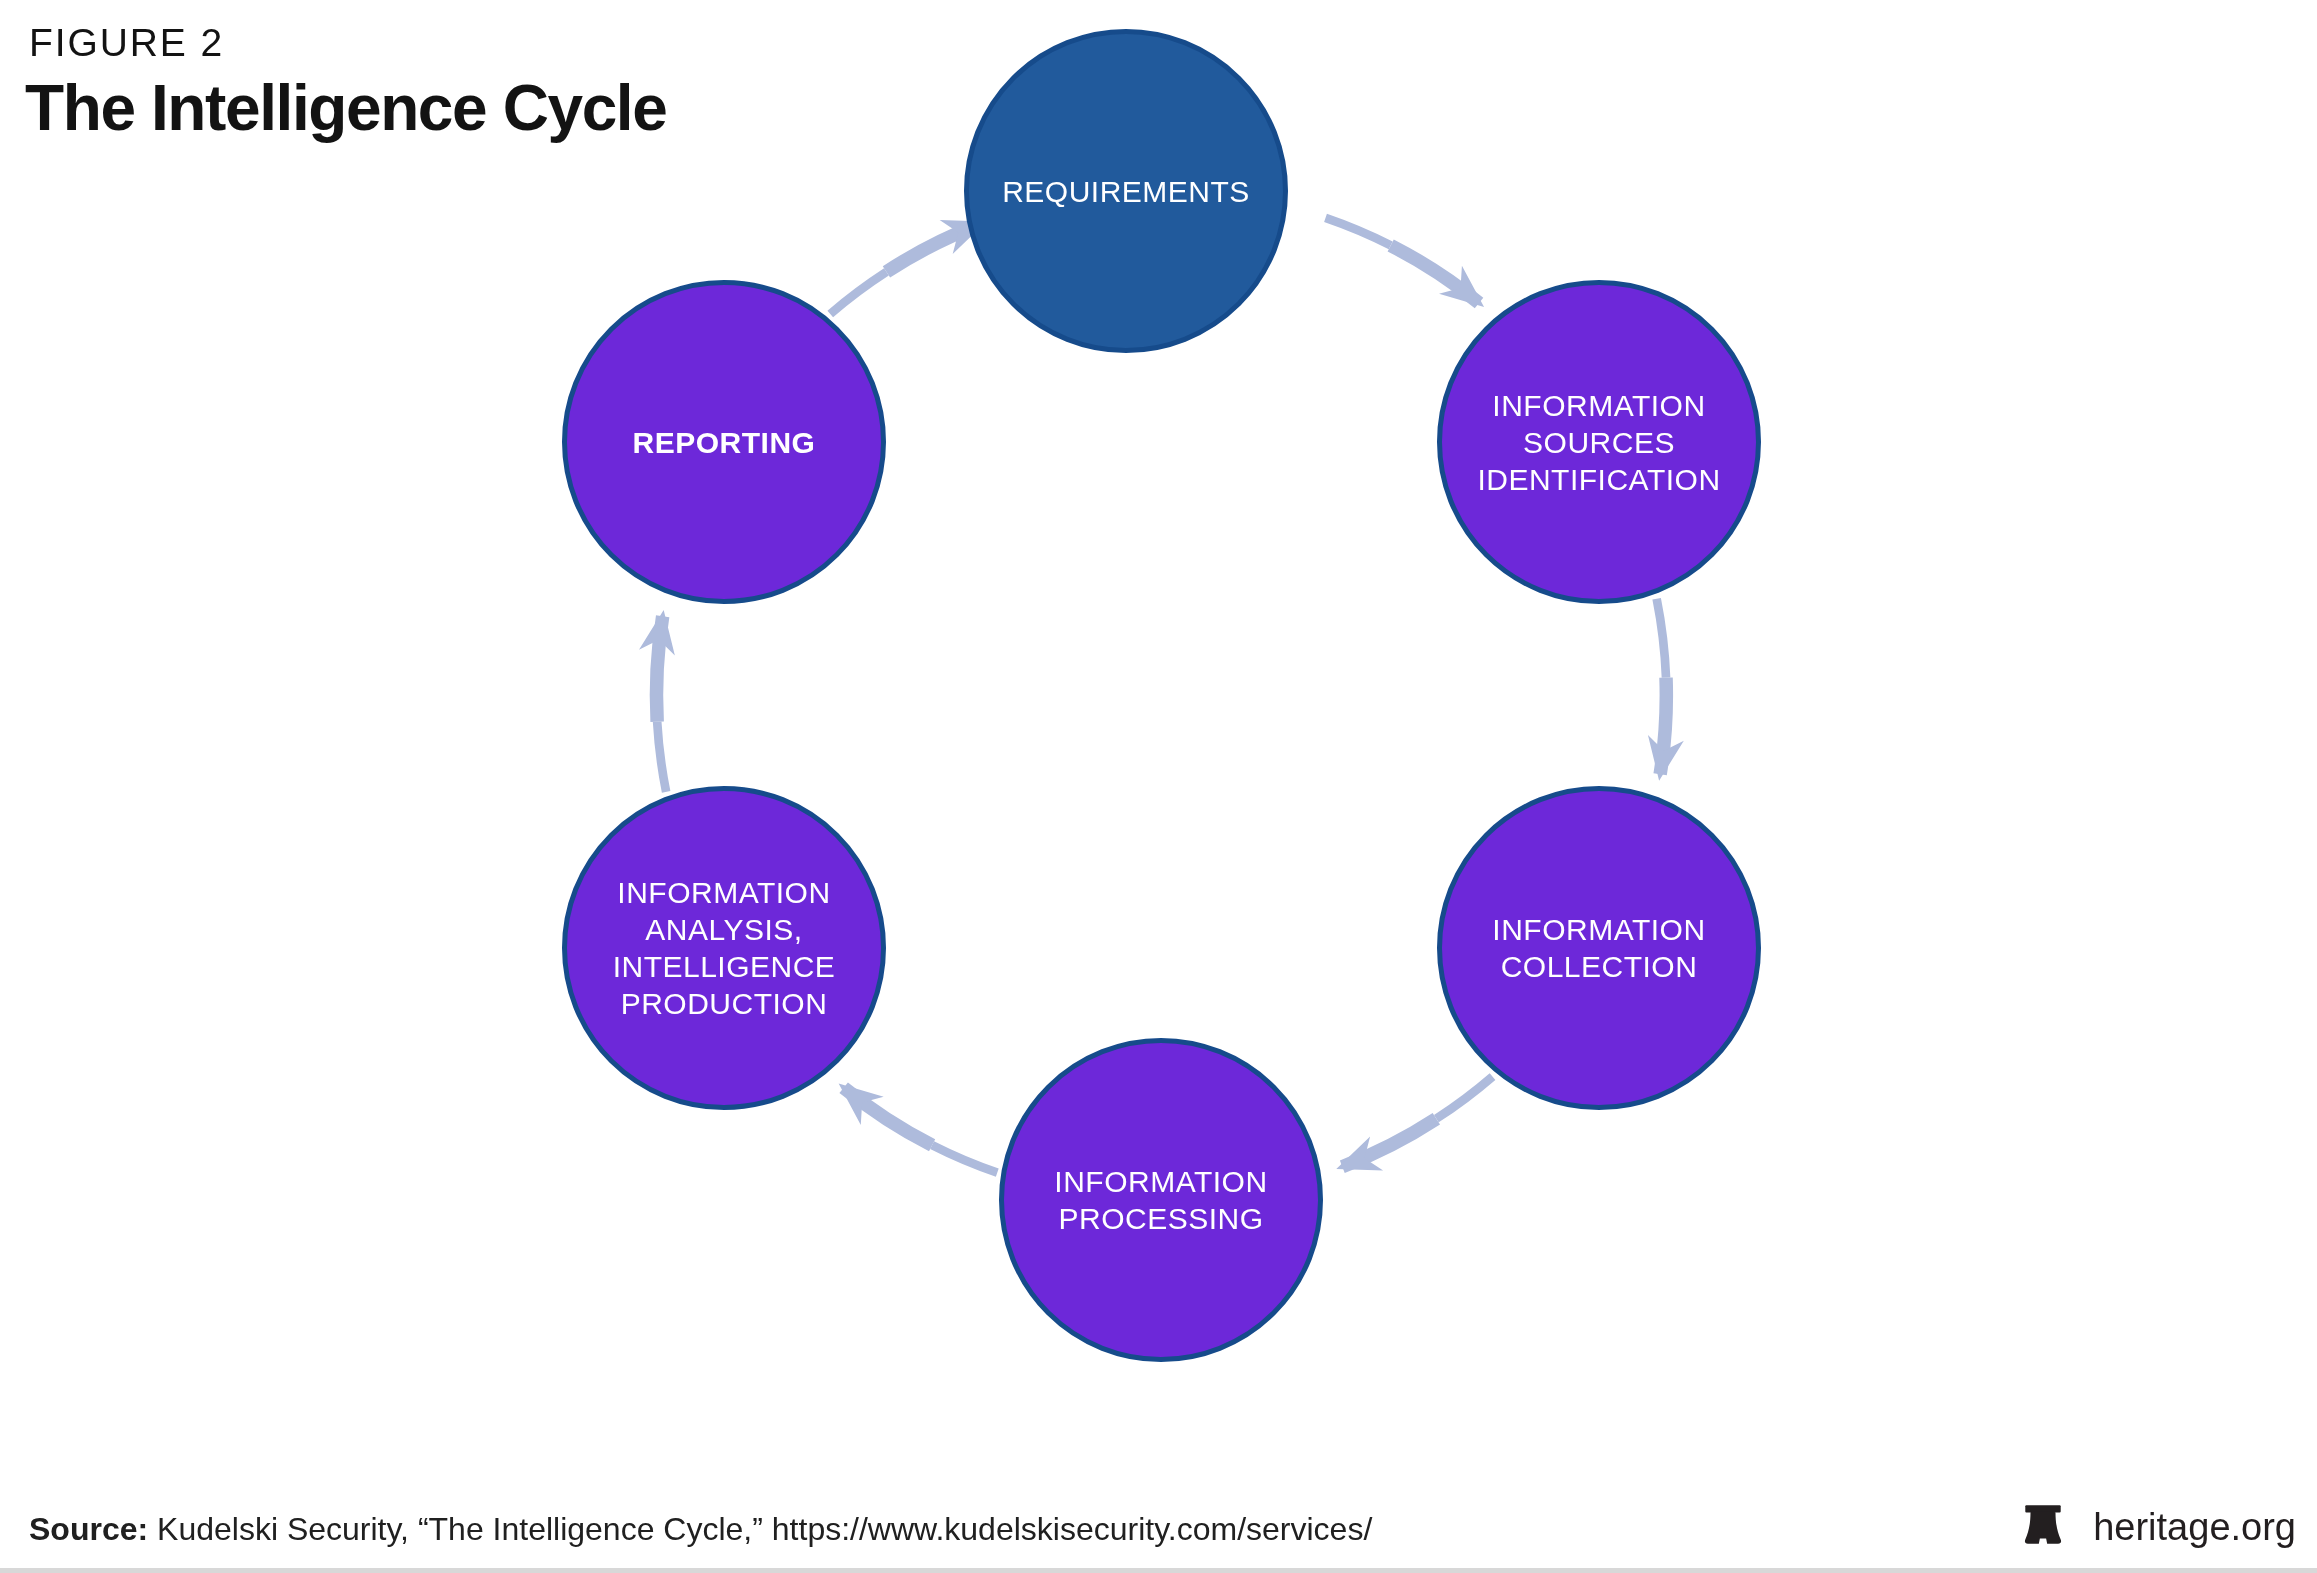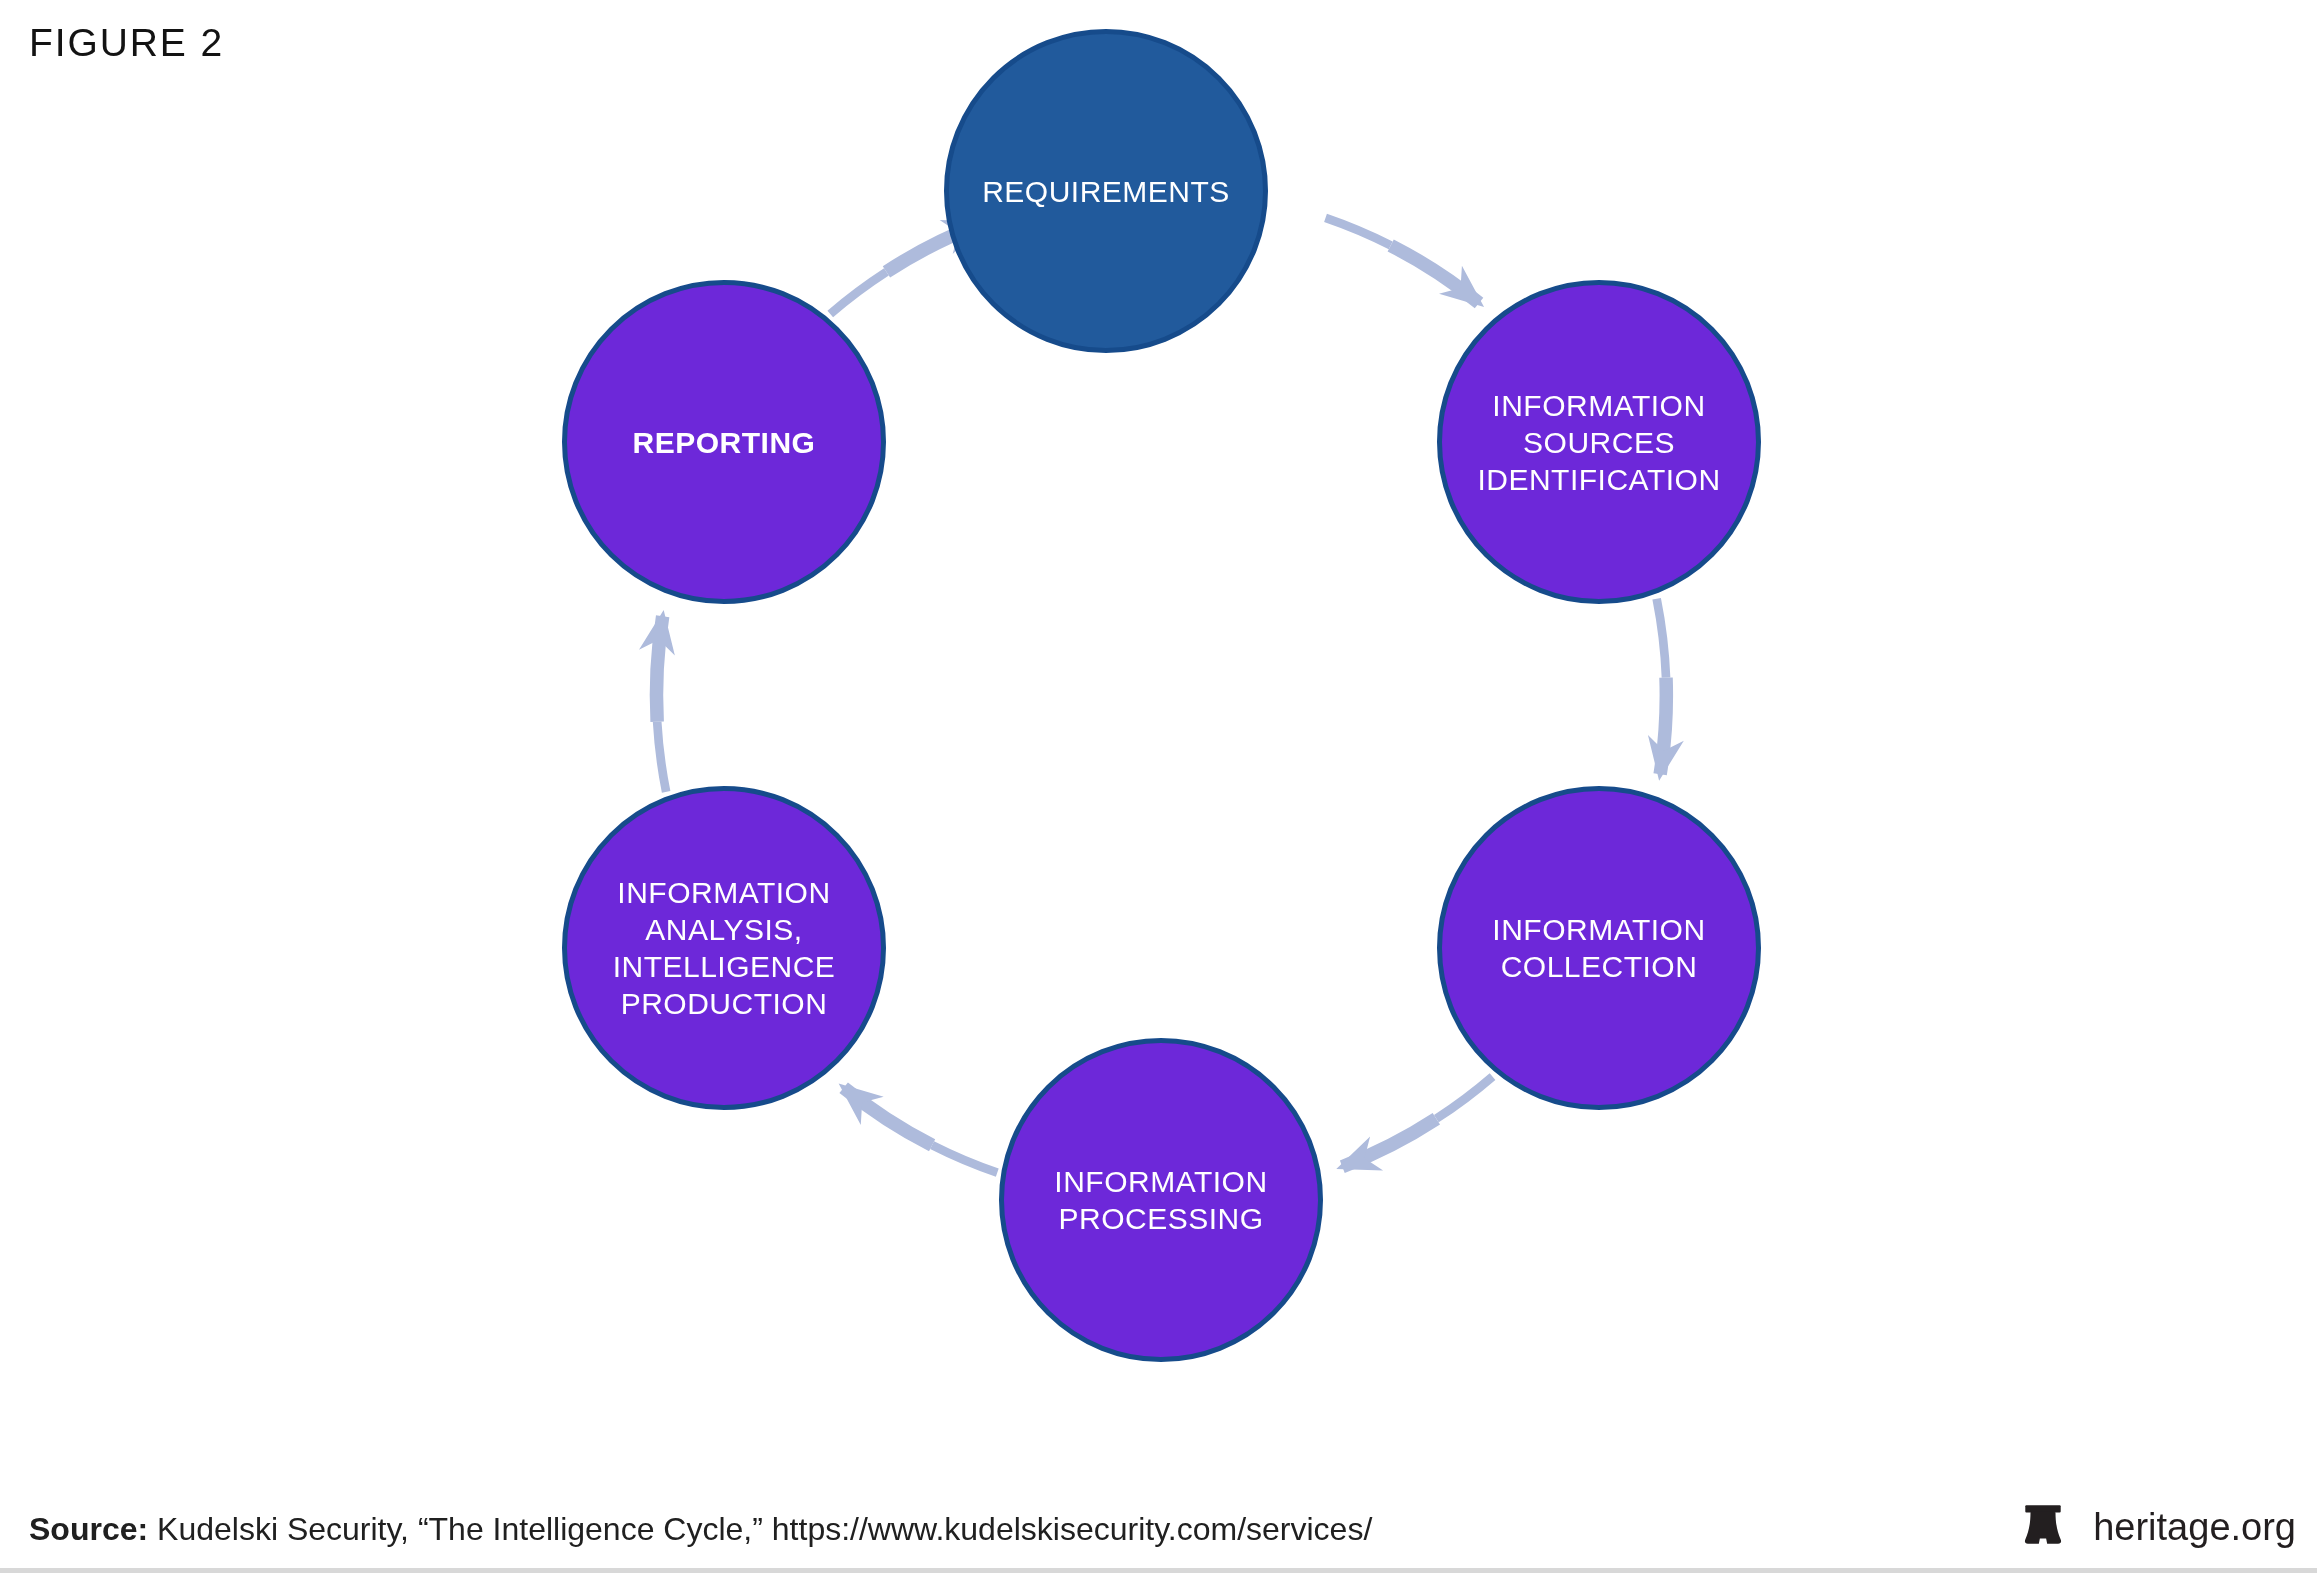--- a/index.html
+++ b/index.html
@@ -40,20 +40,21 @@
   .bottom-bar{
     position:absolute;left:0;bottom:0;width:2317px;height:5.8px;background:#d8d8d8;
   }
 </style>
 </head>
 <body>
 
 <div class="page">
 
   <div class="figure-label">FIGURE 2</div>
+  <div class="page-title">The Intelligence Cycle</div>
 
   <svg class="diagram-svg" width="2317" height="1574" viewBox="0 0 2400 1630">
     <defs>
       <marker id="ah" viewBox="0 0 10 10" refX="8.5" refY="5" markerWidth="3.4" markerHeight="3.2" orient="auto" markerUnits="strokeWidth">
         <path d="M0,0.8 L10,5 L0,9.2 L3,5 Z" fill="#AEBBDC"></path>
       </marker>
     </defs>
     <g fill="none" stroke="#AEBBDC" stroke-linecap="butt">
 
       <path d="M1373,225.5 A523,523 0 0 1 1440.5,254" stroke-width="9"></path>
@@ -69,21 +70,21 @@
       <path d="M965.5,1186 A523,523 0 0 1 873.9,1126.4" stroke-width="14" marker-end="url(#ah)"></path>
 
       <path d="M690,820 A523,523 0 0 1 680.7,747.4" stroke-width="9"></path>
       <path d="M680.7,747.4 A523,523 0 0 1 686.4,638.2" stroke-width="14" marker-end="url(#ah)"></path>
 
       <path d="M860,325 A523,523 0 0 1 918.2,281.4" stroke-width="9"></path>
       <path d="M918.2,281.4 A523,523 0 0 1 1015.6,231.7" stroke-width="14" marker-end="url(#ah)"></path>
     </g>
   </svg>
 
-  <div class="node node-dark" style="left:944px;top:29px;">REQUIREMENTS</div>
+  <div class="node node-dark" style="left:964px;top:29px;">REQUIREMENTS</div>
   <div class="node node-light" style="left:1437px;top:280px;">INFORMATION
 SOURCES
 IDENTIFICATION</div>
   <div class="node node-light" style="left:1437px;top:786px;">INFORMATION
 COLLECTION</div>
   <div class="node node-light" style="left:999px;top:1038px;">INFORMATION
 PROCESSING</div>
   <div class="node node-light" style="left:562px;top:786px;">INFORMATION
 ANALYSIS,
 INTELLIGENCE

